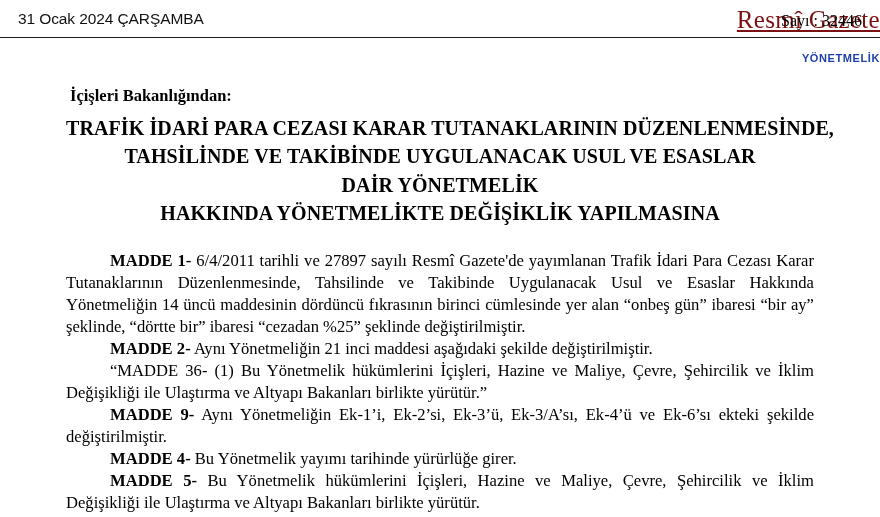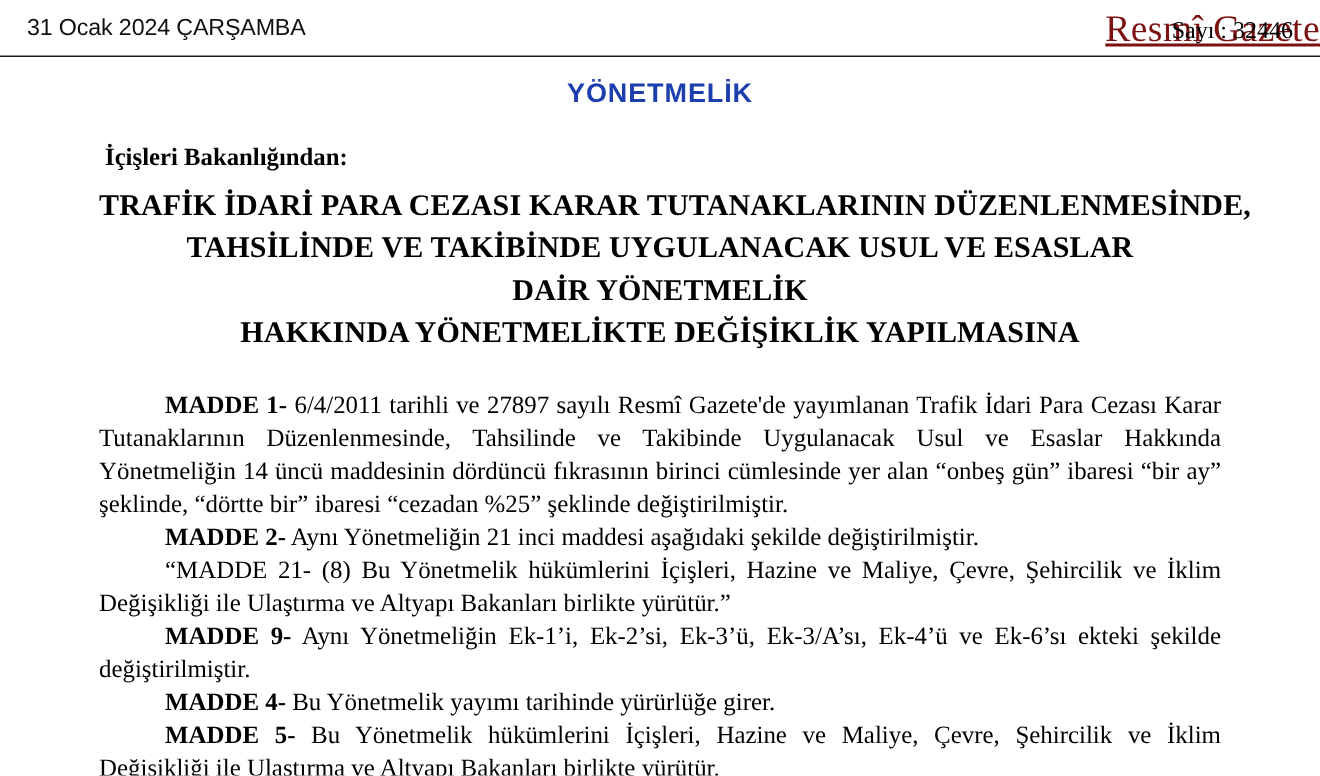--- a/index.html
+++ b/index.html
@@ -62,24 +62,24 @@
     left: 0;
     right: 0;
     top: 37px;
     height: 1px;
     background: #1b1b1b;
   }
 
   
   .section-kind {
     margin-top: 14px;
-    text-align: center;
+    text-align: right;
     font-family: "Liberation Sans", sans-serif;
     font-weight: bold;
-    font-size: 18px;
+    font-size: 11px;
     color: #1d3fae;
     letter-spacing: 0.6px;
   }
 
   
   .body {
     margin: 0 auto;
     padding: 0 66px;
     box-sizing: border-box;
     width: 880px;
@@ -141,20 +141,20 @@
     <div class="doc-title">
       <div>TRAFİK İDARİ PARA CEZASI KARAR TUTANAKLARININ DÜZENLENMESİNDE,</div>
       <div>TAHSİLİNDE VE TAKİBİNDE UYGULANACAK USUL VE ESASLAR</div>
       <div>DAİR YÖNETMELİK</div>
       <div>HAKKINDA YÖNETMELİKTE DEĞİŞİKLİK YAPILMASINA</div>
     </div>
 
     <div class="article">
       <p class="first"><span class="lbl">MADDE 1-</span><span> 6/4/2011 tarihli ve 27897 sayılı Resmî Gazete'de yayımlanan Trafik İdari Para Cezası Karar Tutanaklarının Düzenlenmesinde, Tahsilinde ve Takibinde Uygulanacak Usul ve Esaslar Hakkında Yönetmeliğin 14 üncü maddesinin dördüncü fıkrasının birinci cümlesinde yer alan “onbeş gün” ibaresi “bir ay” şeklinde, “dörtte bir” ibaresi “cezadan %25” şeklinde değiştirilmiştir.</span></p>
       <p><span class="lbl">MADDE 2-</span><span> Aynı Yönetmeliğin 21 inci maddesi aşağıdaki şekilde değiştirilmiştir.</span></p>
-      <p><span class="lbl"></span><span>“MADDE 21- (8) Bu Yönetmelik hükümlerini İçişleri, Hazine ve Maliye, Çevre, Şehircilik ve İklim Değişikliği ile Ulaştırma ve Altyapı Bakanları birlikte yürütür.”</span></p>
+      <p><span class="lbl"></span><span>“MADDE 36- (1) Bu Yönetmelik hükümlerini İçişleri, Hazine ve Maliye, Çevre, Şehircilik ve İklim Değişikliği ile Ulaştırma ve Altyapı Bakanları birlikte yürütür.”</span></p>
       <p><span class="lbl">MADDE 9-</span><span> Aynı Yönetmeliğin Ek-1’i, Ek-2’si, Ek-3’ü, Ek-3/A’sı, Ek-4’ü ve Ek-6’sı ekteki şekilde değiştirilmiştir.</span></p>
       <p><span class="lbl">MADDE 4-</span><span> Bu Yönetmelik yayımı tarihinde yürürlüğe girer.</span></p>
       <p><span class="lbl">MADDE 5-</span><span> Bu Yönetmelik hükümlerini İçişleri, Hazine ve Maliye, Çevre, Şehircilik ve İklim Değişikliği ile Ulaştırma ve Altyapı Bakanları birlikte yürütür.</span></p>
     </div>
 
   </div>
 </div>
 
 </body></html>

